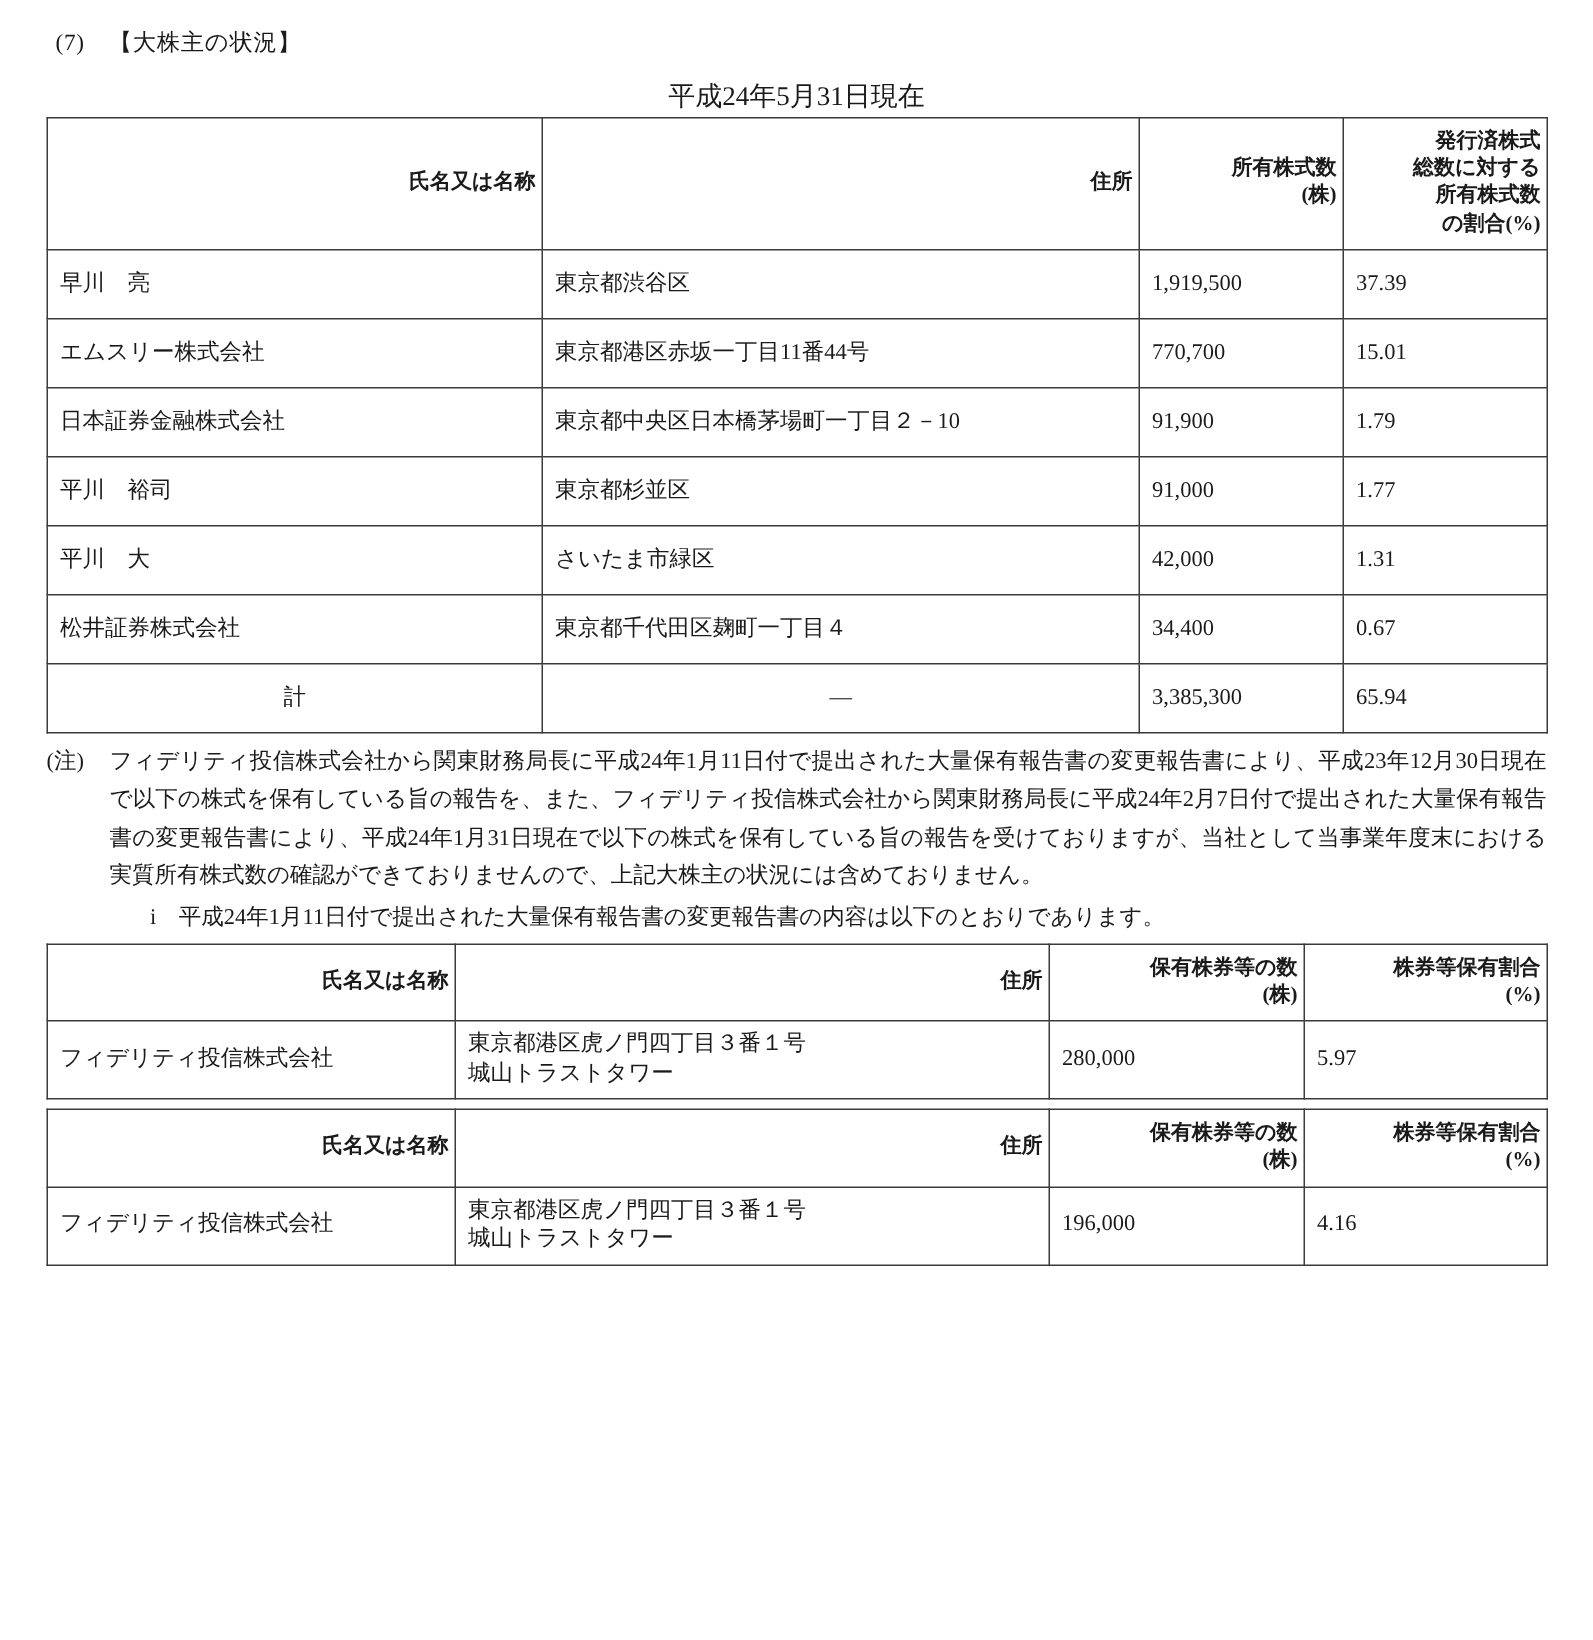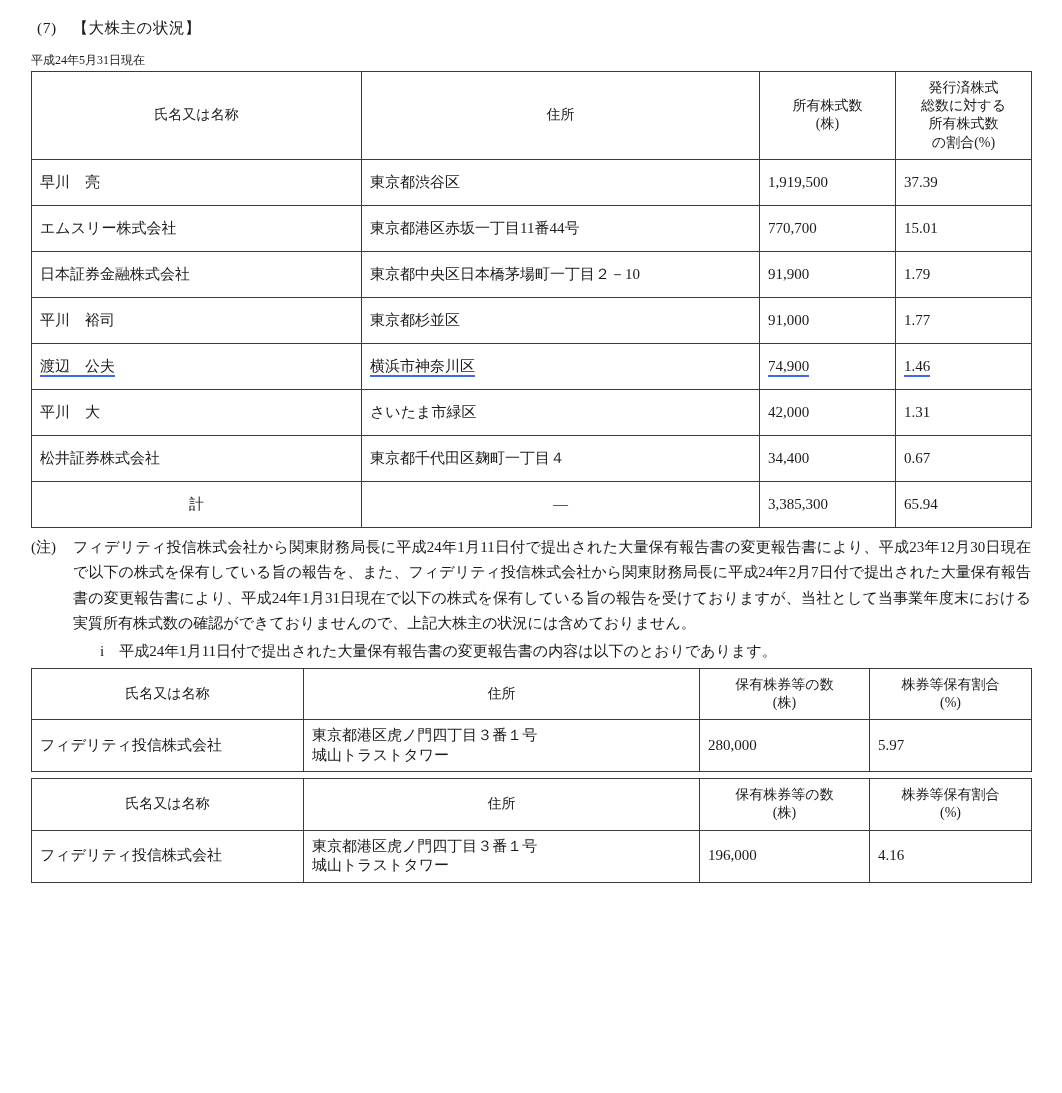--- a/index.html
+++ b/index.html
@@ -14,37 +14,37 @@
     min-height: 1093px;
     padding: 18px 31px 24px 31px;
   }
   .doc-title {
     font-size: 15.5px;
     margin: 0 0 13px 6px;
     letter-spacing: 0.5px;
   }
   .date-note {
     width: 1000px;
-    text-align: left;
-    font-size: 12px;
+    text-align: center;
+    font-size: 18px;
     margin-bottom: 2px;
   }
   table {
     border-collapse: collapse;
     table-layout: fixed;
     width: 1000px;
     font-size: 15px;
   }
   th, td {
     border: 1px solid #3a3a3a;
     vertical-align: middle;
   }
   th {
-    font-weight: normal;
-    text-align: center;
+    font-weight: bold;
+    text-align: right;
     white-space: pre-line;
     line-height: 1.3;
     font-size: 14px;
     padding: 7px 4px;
   }
   .main td { height: 46px; padding: 3px 8px; line-height: 1.25; }
   .sub td  { height: 52px; padding: 4px 8px; line-height: 1.3; }
   .c-name, .c-addr { text-align: left; padding-left: 10px; }
   .c-num { text-align: left; padding-right: 10px; }
   .c-center { text-align: center; }
@@ -122,26 +122,20 @@
         <td class="c-num">91,900</td>
         <td class="c-num">1.79</td>
       </tr>
       <tr>
         <td class="c-name">平川　裕司</td>
         <td class="c-addr">東京都杉並区</td>
         <td class="c-num">91,000</td>
         <td class="c-num">1.77</td>
       </tr>
       <tr>
-        <td class="c-name"><span class="u">渡辺　公夫</span></td>
-        <td class="c-addr"><span class="u">横浜市神奈川区</span></td>
-        <td class="c-num"><span class="u">74,900</span></td>
-        <td class="c-num"><span class="u">1.46</span></td>
-      </tr>
-      <tr>
         <td class="c-name">平川　大</td>
         <td class="c-addr">さいたま市緑区</td>
         <td class="c-num">42,000</td>
         <td class="c-num">1.31</td>
       </tr>
       <tr>
         <td class="c-name">松井証券株式会社</td>
         <td class="c-addr">東京都千代田区麹町一丁目４</td>
         <td class="c-num">34,400</td>
         <td class="c-num">0.67</td>

